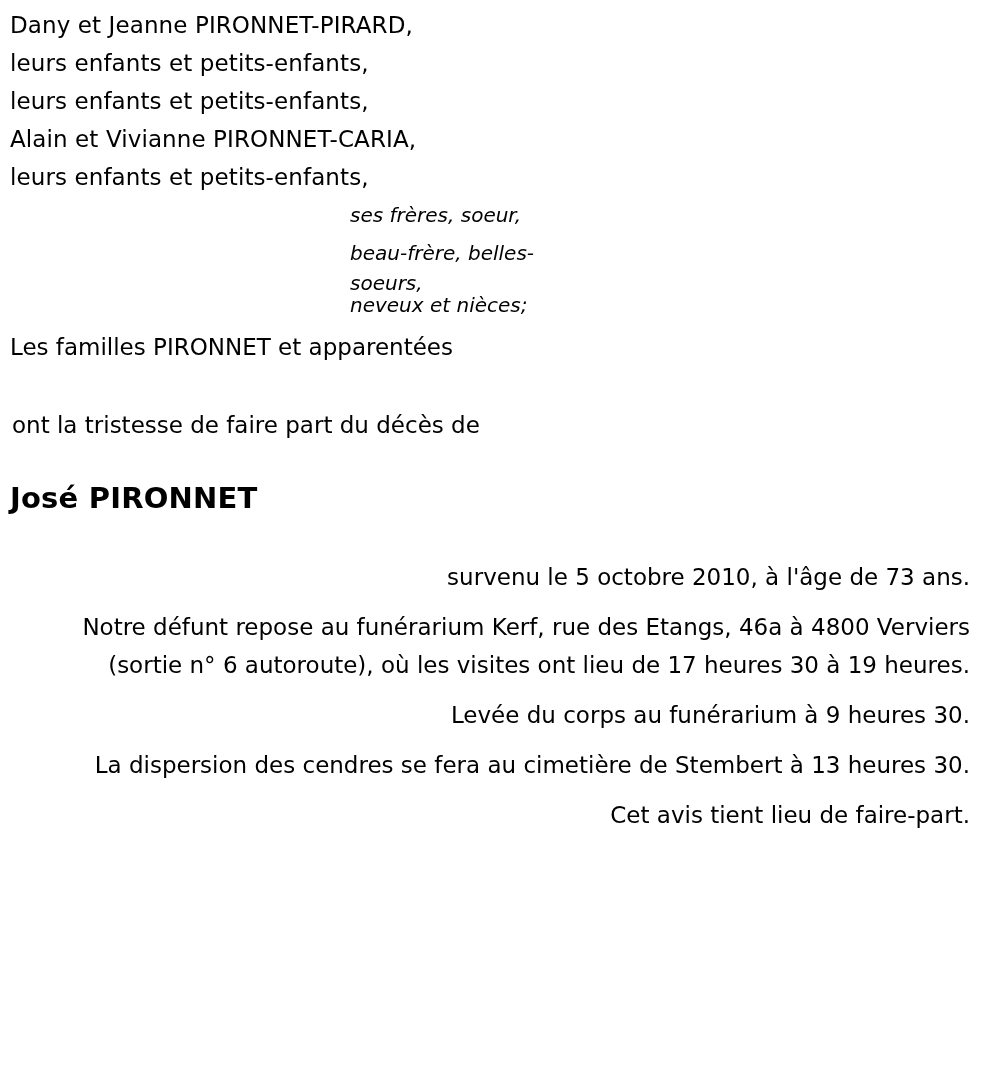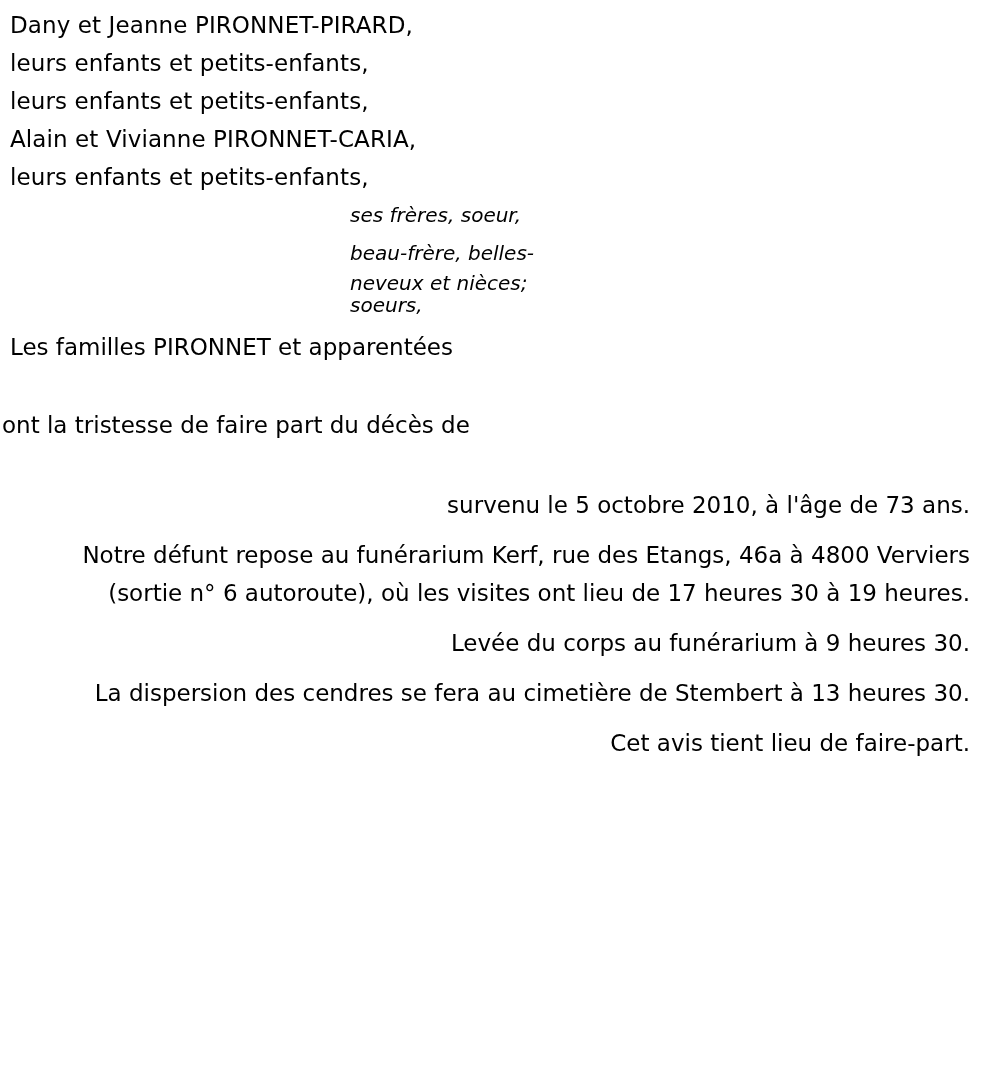--- a/index.html
+++ b/index.html
@@ -53,21 +53,21 @@
   
   .families-line {
     padding: 0 10px;
     margin-top: 12px;
     font-size: 23px;
     line-height: 38px;
   }
 
   
   .announce-line {
-    padding: 0 2px;
+    padding: 0 12px;
     margin-top: 40px;
     font-size: 23px;
     line-height: 38px;
   }
 
   
   .deceased-name {
     padding: 0 10px;
     margin-top: 36px;
     font-size: 29px;
@@ -101,28 +101,29 @@
     <div class="survivor-line">Dany et Jeanne PIRONNET-PIRARD,</div>
     <div class="survivor-line">leurs enfants et petits-enfants,</div>
     <div class="survivor-line">leurs enfants et petits-enfants,</div>
     <div class="survivor-line">Alain et Vivianne PIRONNET-CARIA,</div>
     <div class="survivor-line">leurs enfants et petits-enfants,</div>
   </div>
 
   <div class="relation-note">
     <div>ses frères, soeur,</div>
     <div>beau-frère, belles-</div>
+    <span class="tight">soeurs,</span>
     <span class="tight">neveux et nièces;</span>
-    <span class="tight">soeurs,</span>
   </div>
 
   <div class="families-line">Les familles PIRONNET et apparentées</div>
 
   <div class="announce-line">ont la tristesse de faire part du décès de</div>
 
+  <div class="deceased-name">José PIRONNET</div>
 
   <div class="body-paragraphs">
     <p class="body-paragraph">survenu le 5 octobre 2010, à l'âge de 73 ans.</p>
     <p class="body-paragraph">Notre défunt repose au funérarium Kerf, rue des Etangs, 46a à 4800 Verviers (sortie n° 6 autoroute), où les visites ont lieu de 17 heures 30 à 19 heures.</p>
     <p class="body-paragraph">Levée du corps au funérarium à 9 heures 30.</p>
     <p class="body-paragraph">La dispersion des cendres se fera au cimetière de Stembert à 13 heures 30.</p>
     <p class="body-paragraph">Cet avis tient lieu de faire-part.</p>
   </div>
 
 </div>

